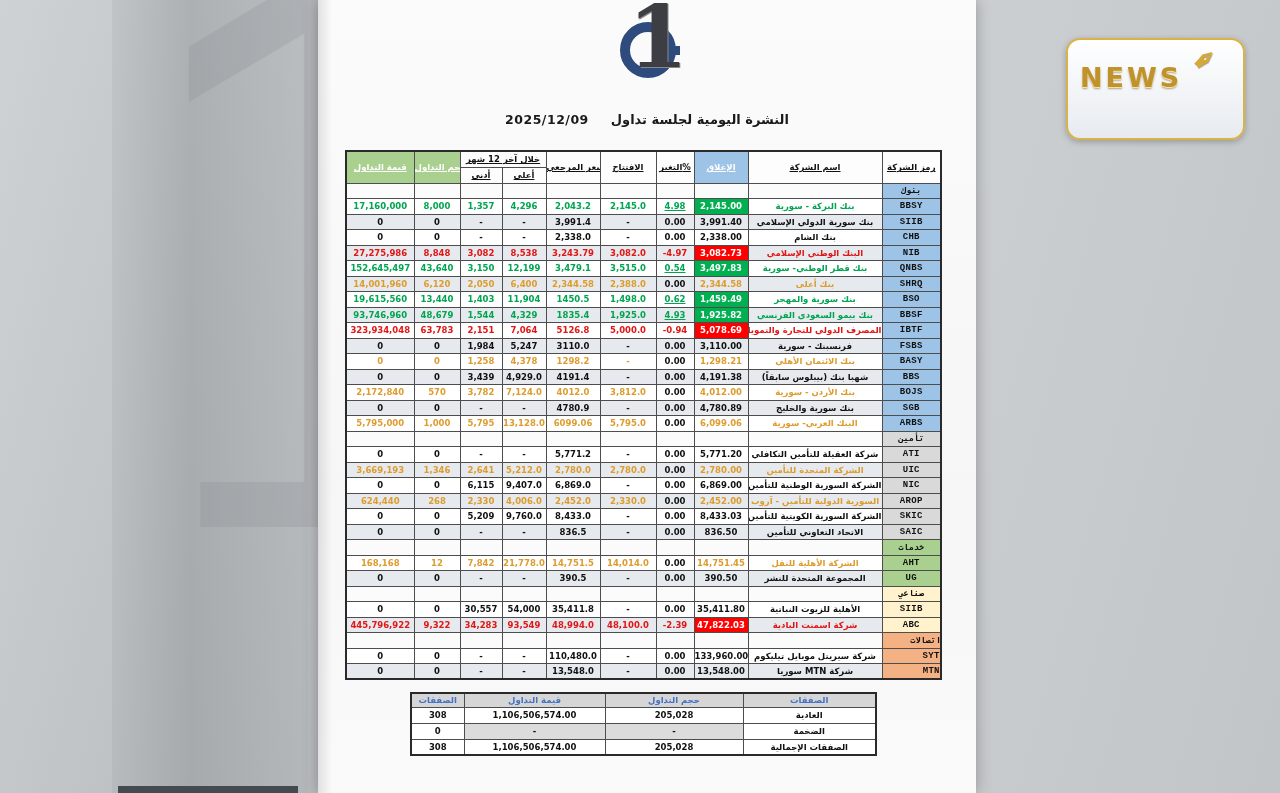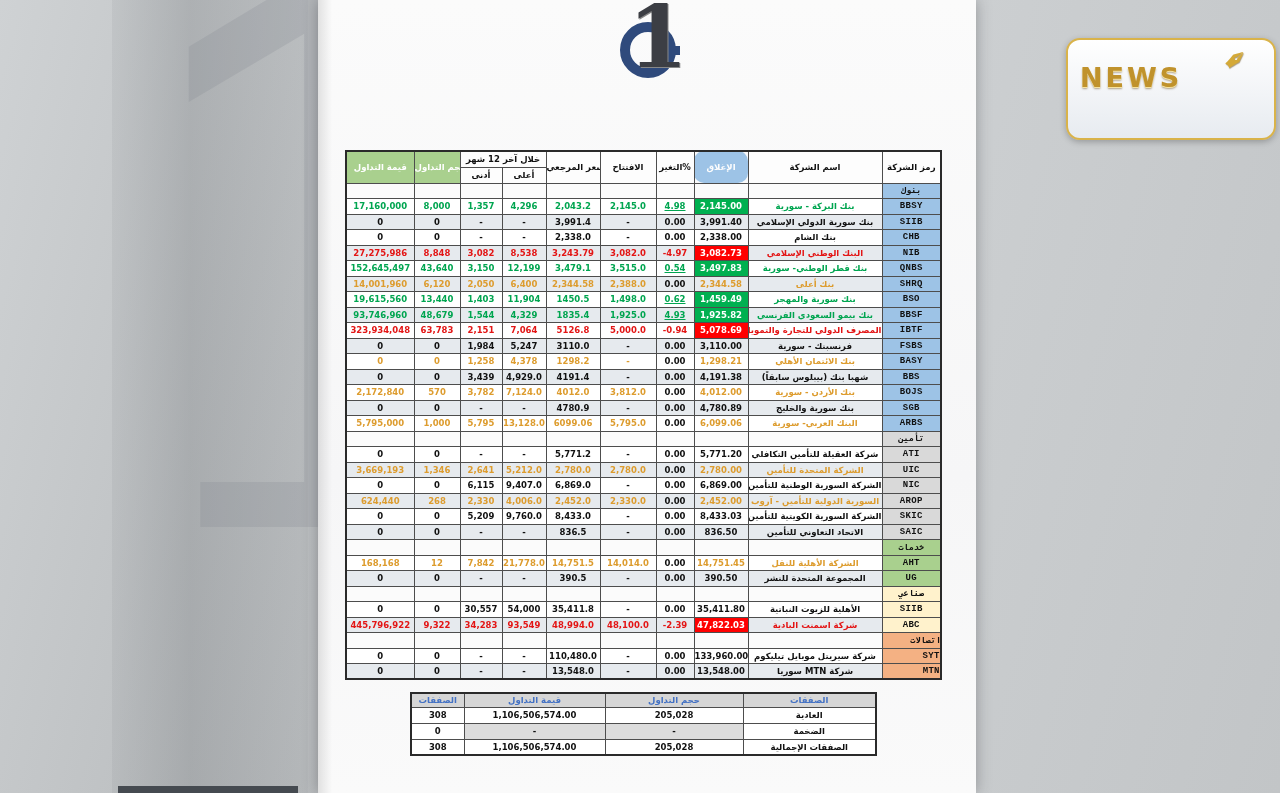--- a/index.html
+++ b/index.html
@@ -43,23 +43,23 @@
   .title-row { position:absolute; left:0; top:112px; width:658px; display:flex; justify-content:center;
     align-items:center; gap:22px; }
   .title-ar { font-size:13px; font-weight:bold; color:#1a1a1a; direction:rtl; }
   .title-date { font-size:12.5px; font-weight:bold; color:#1a1a1a; letter-spacing:.5px; }
 
   
   table { border-collapse:collapse; table-layout:fixed; }
   .market { position:absolute; left:27px; top:150px; width:595px; border:2px solid #2a2a2a; }
   .market th, .market td { border:1px solid #4d4d4d; text-align:center; vertical-align:middle;
     font-size:8.5px; font-weight:bold; color:#111; overflow:hidden; white-space:nowrap; }
-  .market thead th { height:16px; background:#fdfdfd; }
+  .market thead th { height:16px; background:#fdfdfd;text-decoration:underline; }
   .market thead .h-green { background:#a9d08e; color:#fff; }
-  .market thead .h-blue  { background:#9dc3e6; color:#fdfdfd;border-radius:10px; }
+  .market thead .h-blue  { background:#9dc3e6; color:#fdfdfd; }
   .market tbody td { height:15.5px; background:#fff; }
   .market tr.alt td { background:#e6eaee; }
   .market td.name { direction:rtl; font-size:8.5px; }
   .market td.sym { font-size:9px; letter-spacing:.3px; }
   
   .theme-banks    td.sym { background:#9dc3e6 !important; }
   .theme-insur    td.sym { background:#d9d9d9 !important; }
   .theme-services td.sym { background:#a9d08e !important; }
   .theme-industry td.sym { background:#fff2cc !important; }
   .theme-telecom  td.sym { background:#f4b183 !important;padding-left:40px; }
@@ -79,21 +79,21 @@
   
   .summary { position:absolute; left:92px; top:692px; width:465px; border:2px solid #2a2a2a; }
   .summary th, .summary td { border:1px solid #4d4d4d; text-align:center; font-weight:bold;
     font-size:8.5px; color:#111; }
   .summary thead th { height:14px; background:#d6d6d6; color:#4472c4; direction:rtl; }
   .summary tbody td { height:16px; background:#fff; }
   .summary td.lbl { direction:rtl; }
   .summary td.dim { background:#dcdcdc; }
 
   
-  .news-card { position:absolute; left:1066px; top:38px; width:210px; height:102px;
+  .news-card { position:absolute; left:1066px; top:38px; width:179px; height:102px;
     border:2px solid #d9b34a; border-radius:14px;
     background:linear-gradient(180deg,#ffffff 0%,#f2f4f7 55%,#e7ebf0 100%);
     box-shadow:0 2px 6px rgba(0,0,0,.25); overflow:hidden; }
   .news-word { position:absolute; left:12px; top:22px; font-size:27px; font-weight:bold;
     letter-spacing:3px; color:#c0922c;
     text-shadow:0 1px 0 #f6e3a1, 0 2px 2px rgba(90,60,0,.45); }
   .news-ar { position:absolute; right:6px; top:26px; font-size:44px; font-weight:bold;
     color:#1d3f66; direction:rtl; line-height:1.3; text-shadow:1px 2px 2px rgba(10,30,60,.35); }
   .news-pen { position:absolute; right:26px; top:2px; font-size:30px; color:#d4a938;
     transform:rotate(-40deg); text-shadow:0 1px 1px rgba(90,60,0,.5); }
@@ -109,20 +109,24 @@
   <div class="wm wm-ring"></div>
   <div class="wm wm-tongue"></div>
   <div class="wm wm-one">1</div>
 
   <div class="logo">
     <div class="ring"></div>
     <div class="tongue"></div>
     <div class="one">1</div>
   </div>
 
+  <div class="title-row">
+    <span class="title-date">2025/12/09</span>
+    <span class="title-ar">النشرة اليومية لجلسة تداول</span>
+  </div>
 
   <table class="market">
     <colgroup>
       <col style="width:68px">
         <col style="width:46px">
         <col style="width:42px">
         <col style="width:44px">
       <col style="width:54px">
         <col style="width:56px">
         <col style="width:38px">

